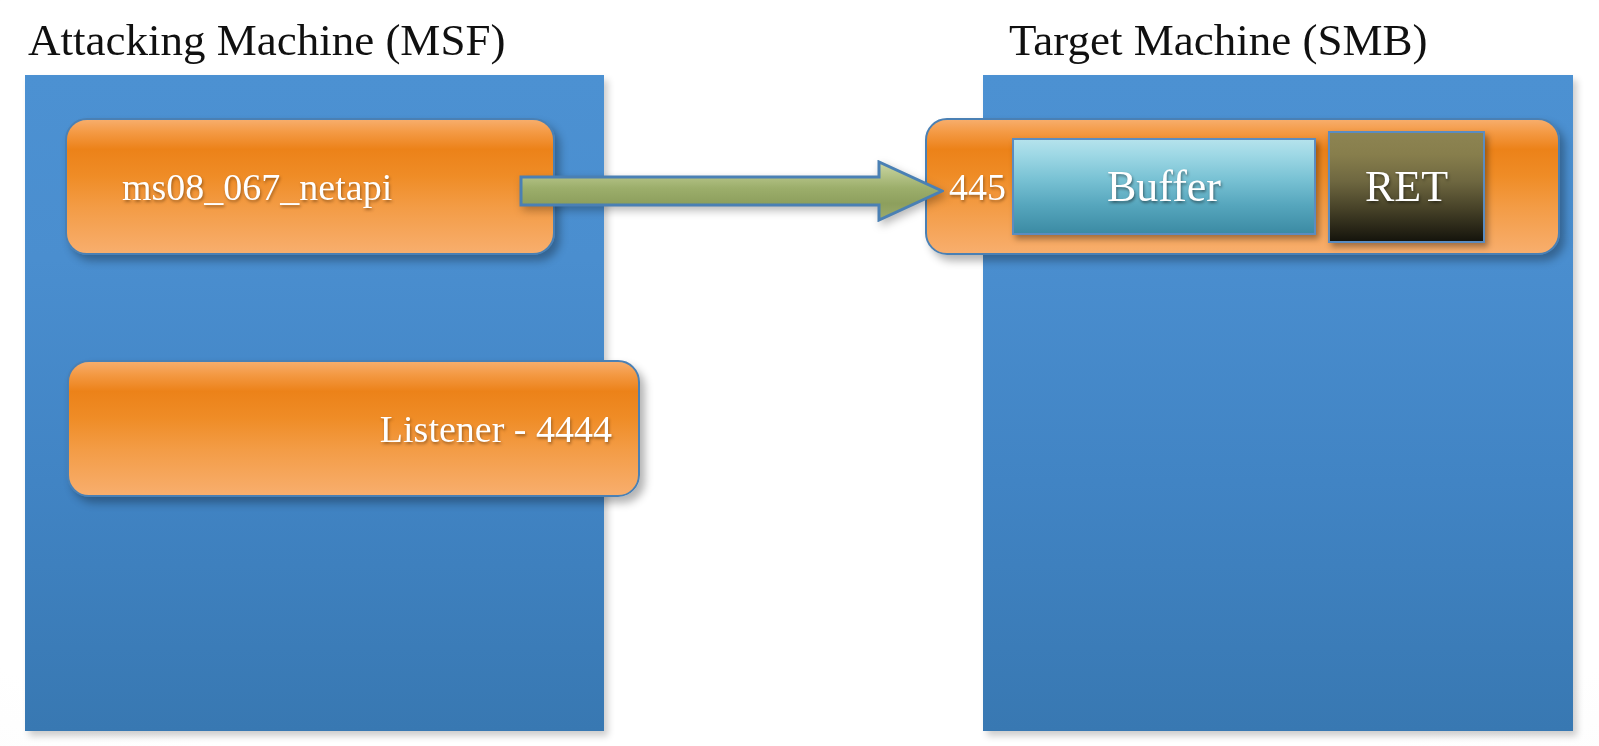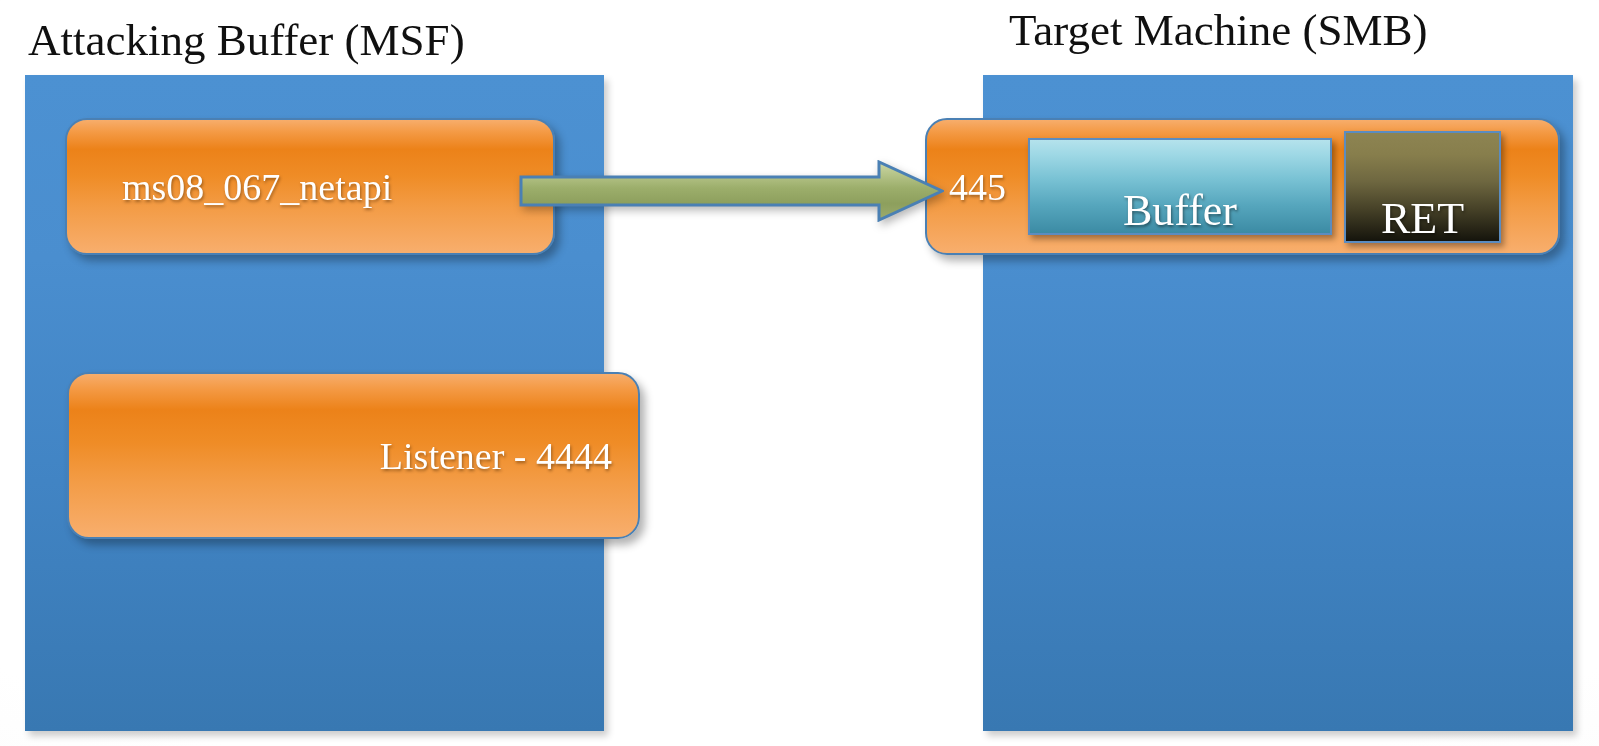--- a/index.html
+++ b/index.html
@@ -27,21 +27,21 @@
   .panel-title {
     position: absolute;
     color: #101010;
     font-size: 45px;
     line-height: 1;
     letter-spacing: 0px;
     white-space: nowrap;
     font-family: "Liberation Serif", "DejaVu Serif", serif;
   }
   #title-left  { left: 28px;  top: 18px; }
-  #title-right { left: 1009px; top: 8px; }
+  #title-right { left: 1009px; top: 18px; }
 
   
   .machine-panel {
     position: absolute;
     background: linear-gradient(to bottom, #4c91d2 0%, #4a8ecf 28%, #4184c4 62%, #3878b2 100%);
     box-shadow: 4px 5px 7px rgba(0,0,0,0.20);
   }
   #panel-attacking {
     left: 25px;  top: 75px;
     width: 579px; height: 656px;
@@ -78,41 +78,41 @@
   }
 
   #box-exploit {
     left: 65px; top: 118px;
     width: 490px; height: 137px;
     justify-content: flex-start;
   }
   #box-exploit .orange-label { margin-left: 55px; }
 
   #box-listener {
-    left: 67px; top: 372px;
-    width: 573px; height: 167px;
+    left: 67px; top: 360px;
+    width: 573px; height: 137px;
     justify-content: flex-end;
   }
   #box-listener .orange-label { margin-right: 26px; }
 
   #box-smb {
     left: 925px; top: 118px;
     width: 635px; height: 137px;
     justify-content: flex-start;
     padding-left: 22px;
   }
-  #port-label { margin-right: 22px; font-family: Liberation Serif, serif; }
+  #port-label { margin-right: 6px; font-family: Liberation Serif, serif; }
 
   
   .mem-block {
     position: relative;
     border: 2px solid #5b8cc0;
     box-sizing: border-box;
     display: flex;
-    align-items: flex-end;
+    align-items: center;
     justify-content: center;
     box-shadow: 3px 4px 6px rgba(0,0,0,0.35);
   }
   .mem-label {
     color: #ffffff;
     font-size: 44px;
     line-height: 1;
     white-space: nowrap;
     text-shadow: 1px 2px 3px rgba(0,0,0,0.45);
     font-family: "Liberation Serif", "DejaVu Serif", serif;
@@ -143,21 +143,21 @@
     left: 519px; top: 160px;
     width: 425px; height: 62px;
     filter: drop-shadow(3px 4px 4px rgba(0,0,0,0.28));
   }
 </style>
 </head>
 <body>
 
 <div id="stage">
 
-  <div class="panel-title" id="title-left">Attacking Buffer (MSF)</div>
+  <div class="panel-title" id="title-left">Attacking Machine (MSF)</div>
 
   <div class="panel-title" id="title-right">Target Machine (SMB)</div>
 
   <div class="machine-panel" id="panel-attacking"></div>
 
   <div class="machine-panel" id="panel-target"></div>
 
   <div class="orange-box" id="box-exploit">
     <span class="orange-label">ms08_067_netapi</span>
   </div>

